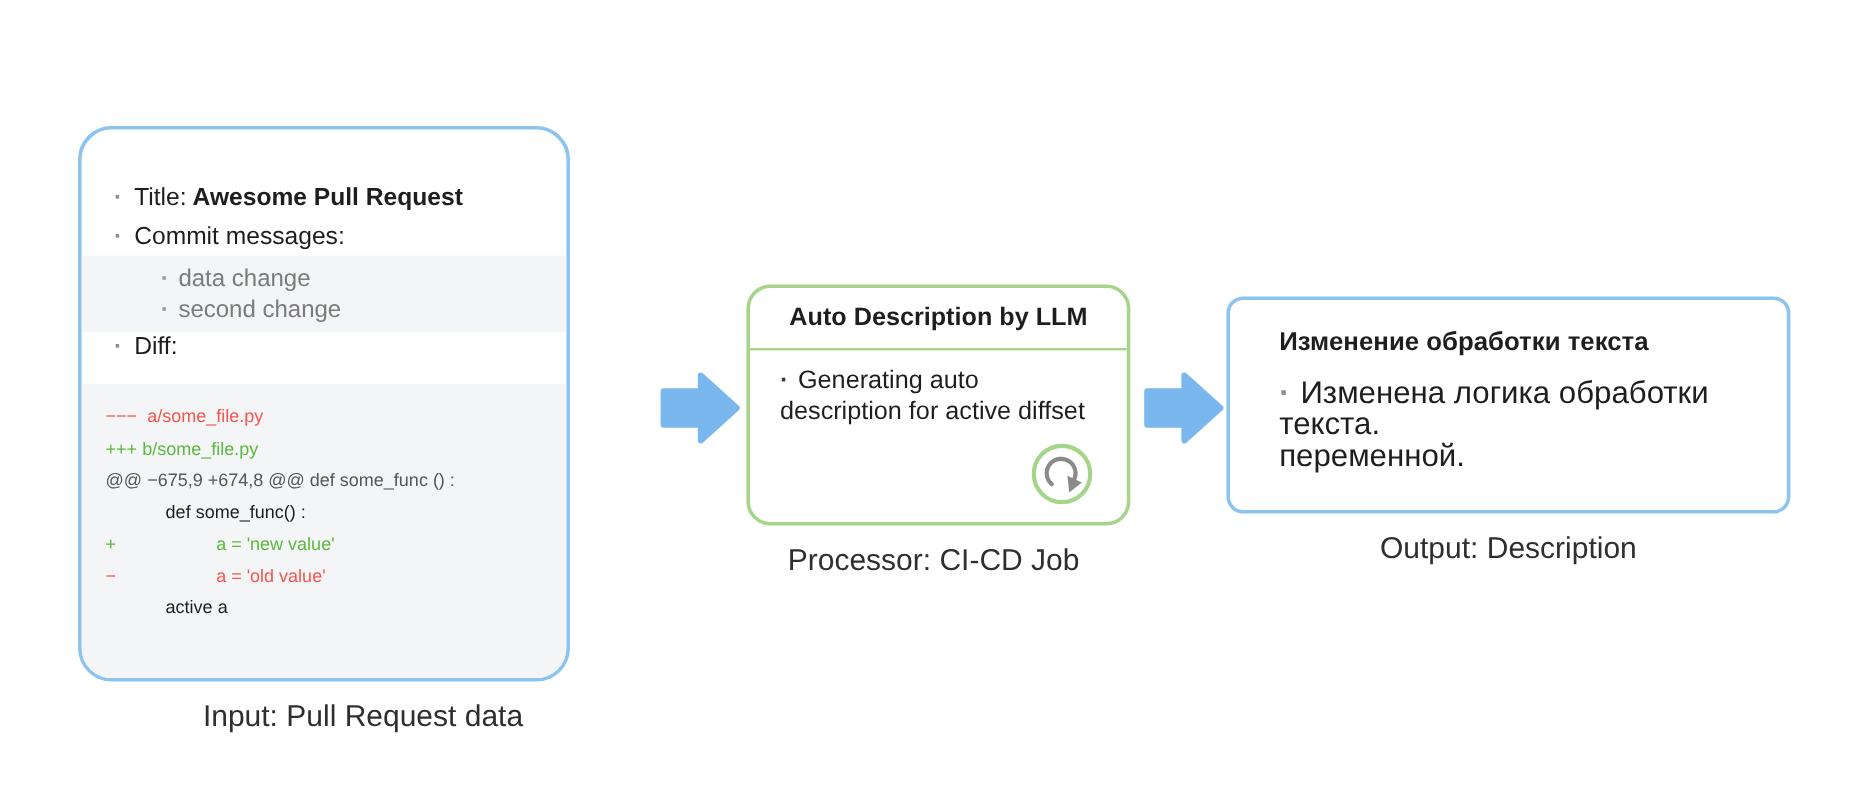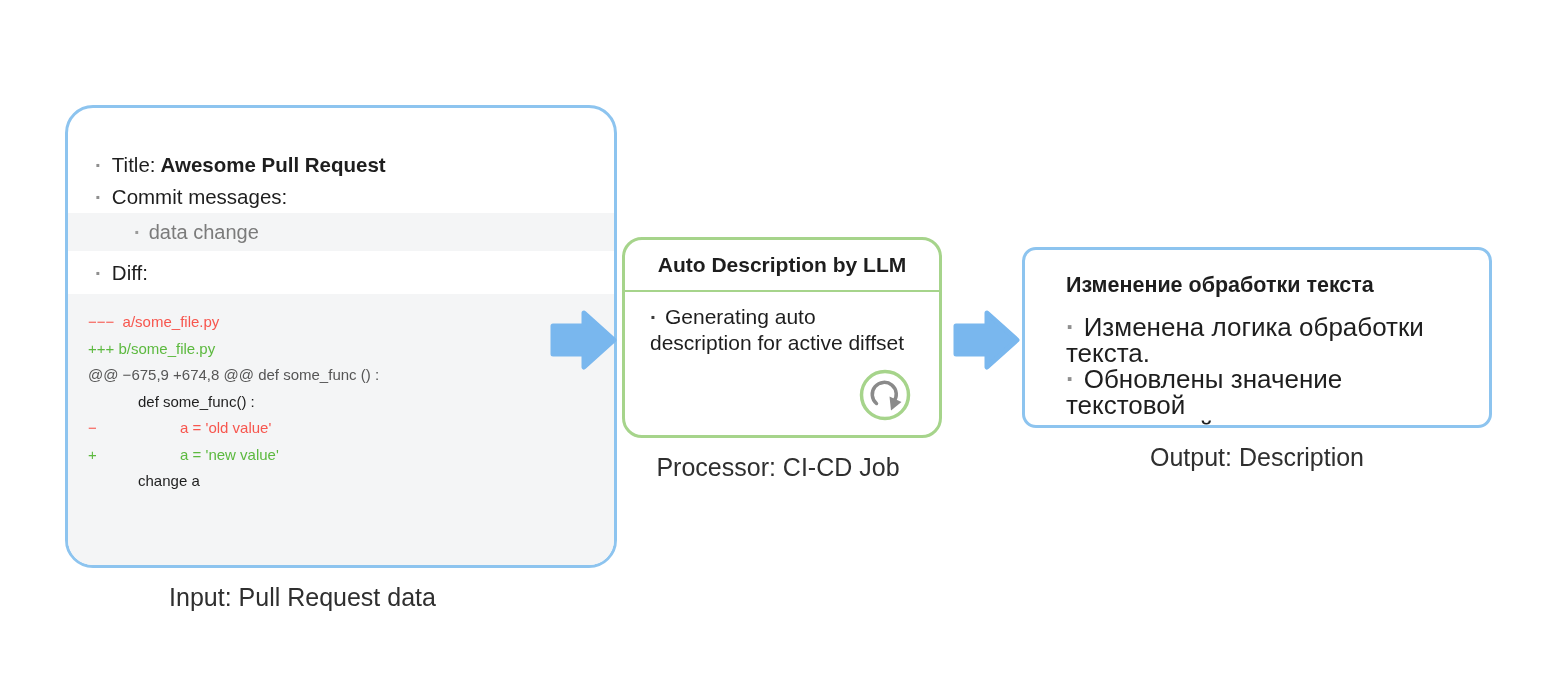--- a/index.html
+++ b/index.html
@@ -18,37 +18,37 @@
   html,body{margin:0;padding:0;background:#fff;}
   .canvas{
     position:relative;width:1560px;height:676px;background:#fff;overflow:hidden;
     font-family:"Liberation Sans","DejaVu Sans",sans-serif;color:var(--text-black);
   }
   .node{position:absolute;}
   .box{background:#fff;box-sizing:border-box;overflow:hidden;}
 
   
   .input-box{
-    width:552px;height:463px;border:3px solid var(--box-border-blue);
+    width:410px;height:463px;border:3px solid var(--box-border-blue);
     border-radius:28px;display:flex;flex-direction:column;
   }
   .sec-top{padding:41px 10px 0 27px;font-size:20.5px;}
   .sec-top .row{line-height:32px;white-space:nowrap;}
   .lbl{margin-right:5px;}
   strong{font-weight:bold;}
   .dot::before{content:"·";font-weight:bold;}
   .dot{color:#8f8f8f;margin-right:10px;}
   .sec-commits{
     background:var(--stripe-gray);padding:6px 0 6px 66px;
     font-size:20px;color:var(--muted-gray);
   }
   .sec-commits .commit-row{line-height:26px;}
   .sec-commits .dot{color:#9a9a9a;margin-right:8px;}
   .sec-diff-label{
-    height:43px;display:flex;align-items:center;padding-left:27px;font-size:20.5px;
+    height:43px;display:flex;padding-left:27px;font-size:20.5px;
   }
   .sec-diff{
     background:var(--stripe-gray);flex:1;padding:15px 0 0 20px;font-size:15px;
   }
   .diff-line{white-space:pre;line-height:26.5px;}
   .diff-line.t-removed{color:var(--diff-removed-red);}
   .diff-line.t-added{color:var(--diff-added-green);}
   .diff-line.t-hunk{color:var(--hunk-gray);}
   .diff-line.t-context{color:var(--text-black);}
 
@@ -96,40 +96,41 @@
           <span class="dot"></span><span class="lbl">Title:</span><strong>Awesome Pull Request</strong>
         </div>
         <div class="row">
           <span class="dot"></span><span>Commit messages:</span>
         </div>
       </div>
       <div class="sec-commits">
 
           <div class="commit-row"><span class="dot"></span><span>data change</span></div>
 
+          <div class="commit-row"><span class="dot"></span><span>second change</span></div>
         </div>
       <div class="sec-diff-label">
         <span class="dot"></span>
           <span>Diff:</span>
       </div>
       <div class="sec-diff">
 
           <div class="diff-line t-removed"><span>−−−  a/some_file.py</span></div>
 
           <div class="diff-line t-added"><span>+++ b/some_file.py</span></div>
 
           <div class="diff-line t-hunk"><span>@@ −675,9 +674,8 @@ def some_func () :</span></div>
 
           <div class="diff-line t-context"><span>            def some_func() :</span></div>
 
+          <div class="diff-line t-added"><span>+                    a = 'new value'</span></div>
+
           <div class="diff-line t-removed"><span>−                    a = 'old value'</span></div>
 
-          <div class="diff-line t-added"><span>+                    a = 'new value'</span></div>
-
-          <div class="diff-line t-context"><span>            change a</span></div>
+          <div class="diff-line t-context"><span>            active a</span></div>
         </div>
     </div>
     <div class="caption">Input: Pull Request data</div>
   </div>
 
   <svg class="arrow" style="left:550px;top:308px;" viewBox="0 0 68 64">
     <polygon points="3,18 34,18 34,5 64,32 34,59 34,46 3,46"></polygon>
   </svg>
 
   <div class="node" style="left:622px;top:237px;width:312px;">
@@ -154,21 +155,20 @@
     <polygon points="3,18 34,18 34,5 64,32 34,59 34,46 3,46"></polygon>
   </svg>
 
   <div class="node" style="left:1022px;top:247px;width:470px;">
     <div class="box out-box">
       <div class="out-title">Изменение обработки текста</div>
       <div class="out-body">
 
           <div class="body-line t-bullet"><span class="dot"></span><span>Изменена логика обработки текста.</span></div>
 
-          <div class="body-line t-bullet"><span class="dot"></span><span>Обновлены значение текстовой</span></div>
 
           <div class="body-line t-plain"><span>переменной.</span></div>
         </div>
     </div>
     <div class="caption">Output: Description</div>
   </div>
 
 </div>
 
 </body></html>

